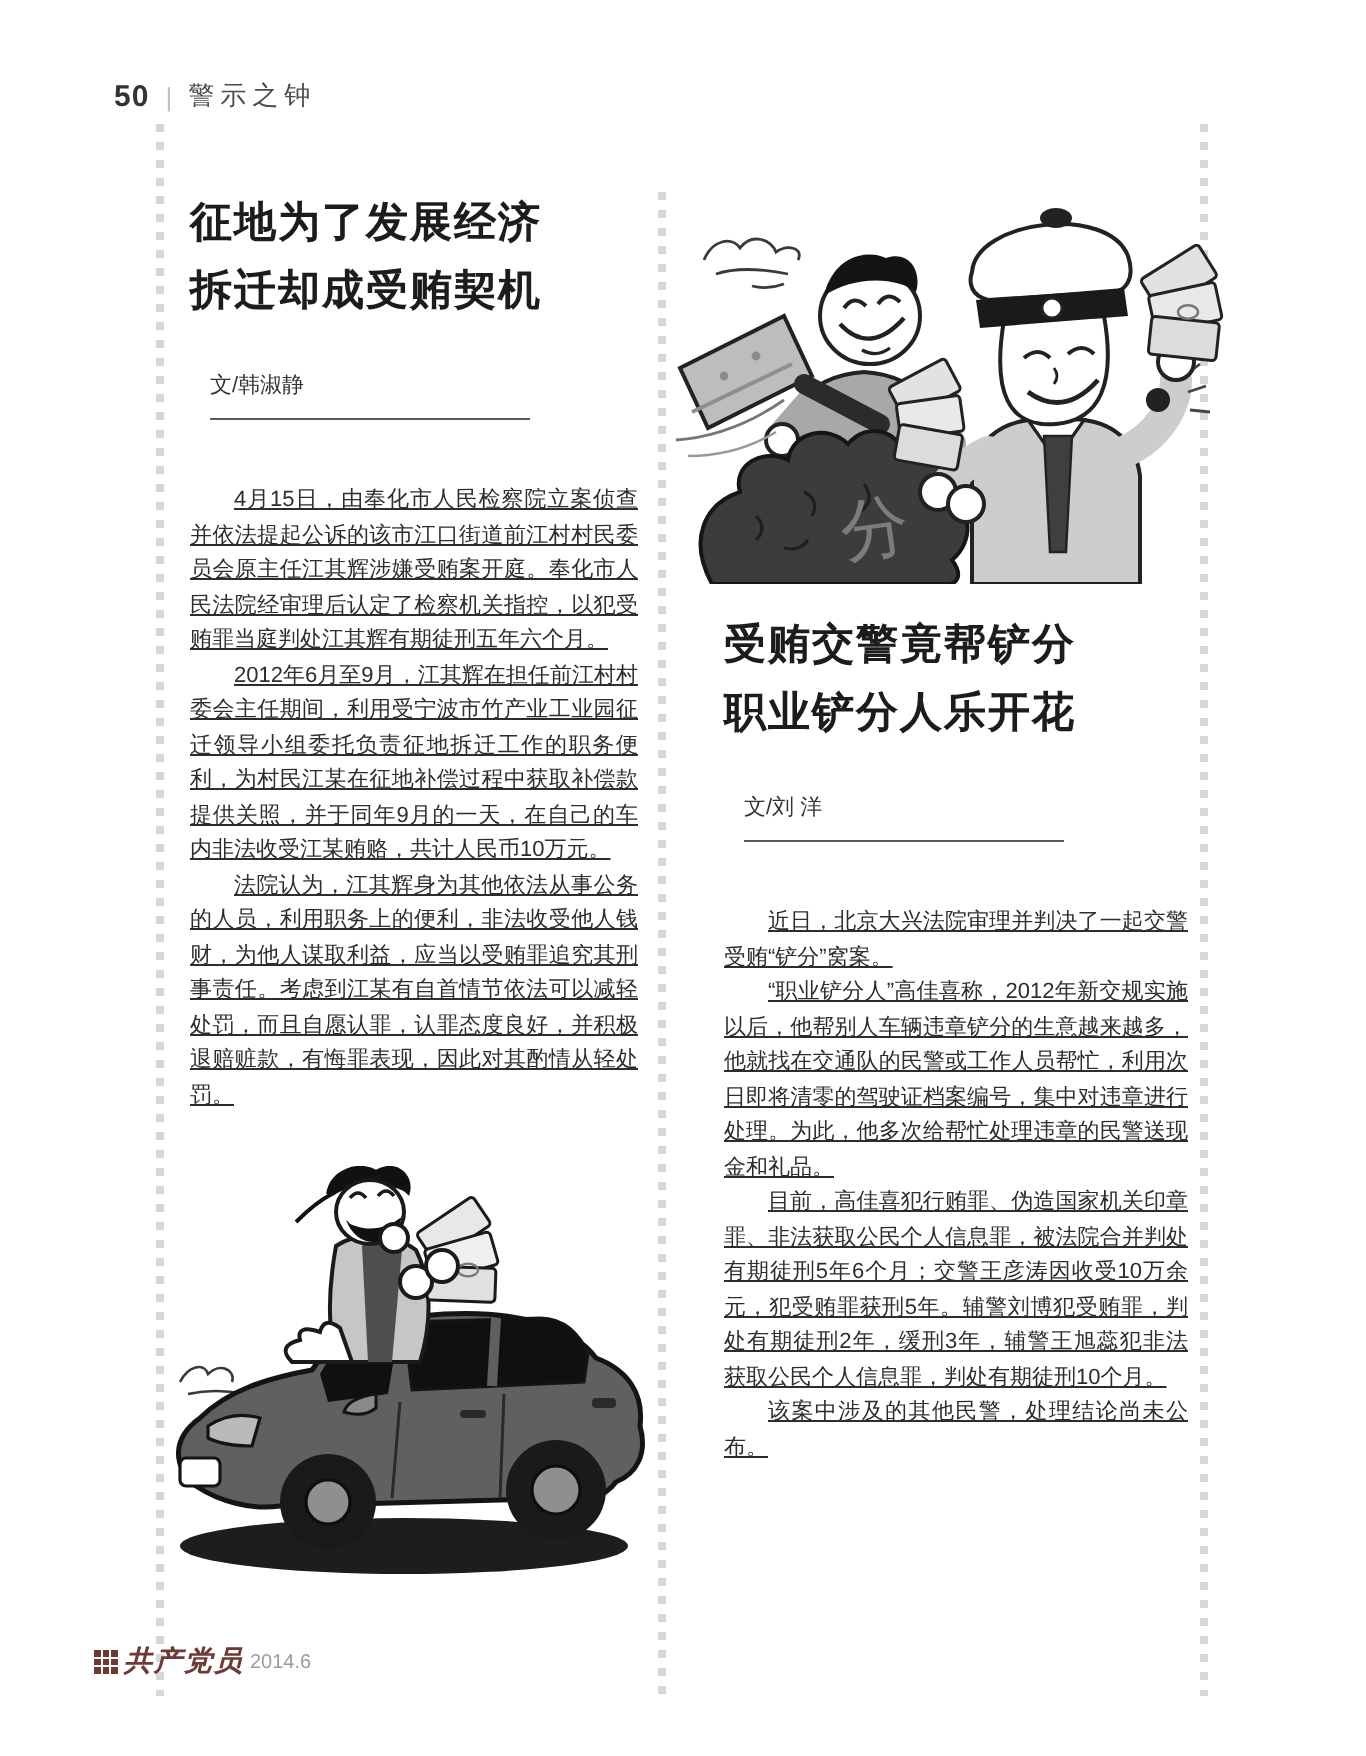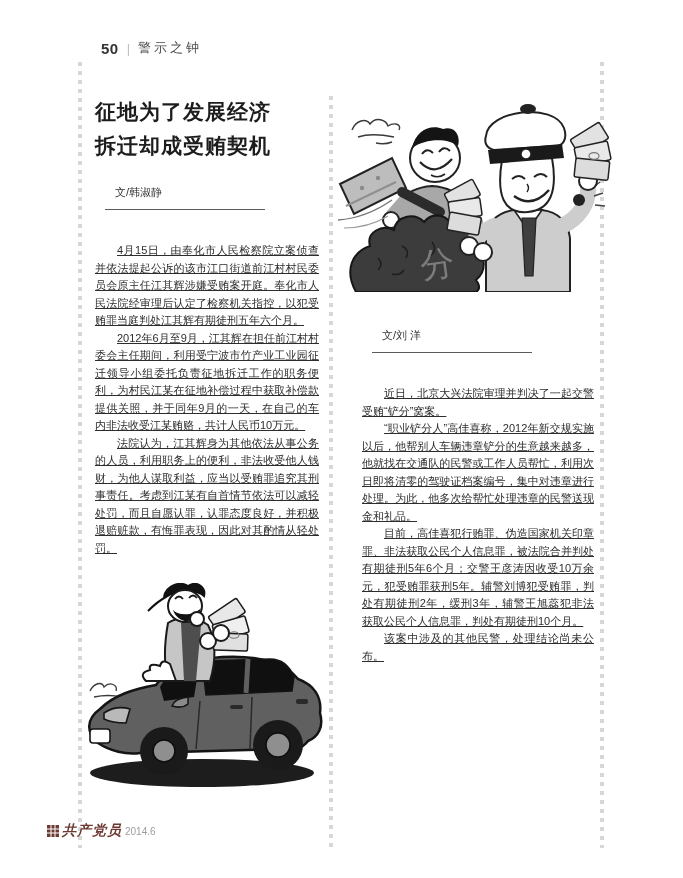--- a/index.html
+++ b/index.html
@@ -5,39 +5,39 @@
   * { box-sizing: border-box; }
   html,body { margin:0; padding:0; background:#ffffff; }
   .page {
     position: relative;
     width: 683px; height: 878px;
     background: #ffffff;
     font-family: "Liberation Sans", "DejaVu Sans", sans-serif;
     overflow: hidden;
   }
   
-  .header { position:absolute; top:39px; left:57px; display:flex; align-items:center;margin-left:44px; }
+  .header { position:absolute; top:39px; left:57px; display:flex; align-items:center; }
   .page-num { font-size:15px; font-weight:700; color:#333; letter-spacing:0.5px; }
   .header-divider { font-size:13px; color:#c0c0c0; margin:0 8px; }
   .section-title { font-size:13px; color:#4c4c4c; letter-spacing:3px; }
 
   
   .dots {
     position:absolute; width:4px;
     background-image: repeating-linear-gradient(to bottom, #d7d7d7 0 4px, transparent 4px 9px);
   }
   .dots-left  { left:78px;  top:62px; height:786px; }
   .dots-mid   { left:329px; top:96px; height:752px; }
   .dots-right { left:600px; top:62px; height:786px; }
 
   
   .article-left  { position:absolute; left:95px;  top:95px;  width:224px; }
   .article-right { position:absolute; left:362px; top:306px; width:232px; }
   .art-title { font-size:21px; font-weight:700; color:#1c1c1c; line-height:34px; letter-spacing:1px; margin-left:0; }
-  .byline { margin:22px 0 0 20px; font-size:11px; color:#333; }
+  .byline { margin:22px 0 0 10px; font-size:11px; color:#333; }
   .byline-rule { margin:9px 0 0 10px; width:160px; height:0; border-top:1px solid #5a5a5a; }
   .body-text { margin-top:32px; font-size:11px; line-height:17.5px; color:#2d2d2d; text-align:justify;text-decoration:underline; }
   .body-text p { margin:0; text-indent:2em; }
 
   
   .cartoon-top    { position:absolute; left:336px; top:96px;  width:276px; height:196px; }
   .cartoon-bottom { position:absolute; left:80px;  top:583px; width:246px; height:210px; }
   .cartoon-top svg, .cartoon-bottom svg { display:block; width:100%; height:100%; }
 
   
@@ -150,20 +150,24 @@
           <rect x="112" y="106" width="32" height="18" rx="2" transform="rotate(-8 112 106)" fill="#e9e9e9" stroke="#222" stroke-width="1.5"></rect>
           <rect x="114" y="116" width="32" height="18" rx="2" transform="rotate(10 114 116)" fill="#dcdcdc" stroke="#222" stroke-width="1.5"></rect>
         </g>
         <circle cx="133" cy="150" r="9" fill="#fff" stroke="#222" stroke-width="2"></circle>
         <circle cx="147" cy="156" r="9" fill="#fff" stroke="#222" stroke-width="2"></circle>
       </g>
     </svg>
   </div>
 
   <div class="article-right">
+    <div class="art-title">
+      <div>受贿交警竟帮铲分</div>
+      <div>职业铲分人乐开花</div>
+    </div>
     <div class="byline">文/刘 洋</div>
     <div class="byline-rule"></div>
     <div class="body-text">
       <p>近日，北京大兴法院审理并判决了一起交警受贿“铲分”窝案。</p>
       <p>“职业铲分人”高佳喜称，2012年新交规实施以后，他帮别人车辆违章铲分的生意越来越多，他就找在交通队的民警或工作人员帮忙，利用次日即将清零的驾驶证档案编号，集中对违章进行处理。为此，他多次给帮忙处理违章的民警送现金和礼品。</p>
       <p>目前，高佳喜犯行贿罪、伪造国家机关印章罪、非法获取公民个人信息罪，被法院合并判处有期徒刑5年6个月；交警王彦涛因收受10万余元，犯受贿罪获刑5年。辅警刘博犯受贿罪，判处有期徒刑2年，缓刑3年，辅警王旭蕊犯非法获取公民个人信息罪，判处有期徒刑10个月。</p>
       <p>该案中涉及的其他民警，处理结论尚未公布。</p>
     </div>
   </div>
 

